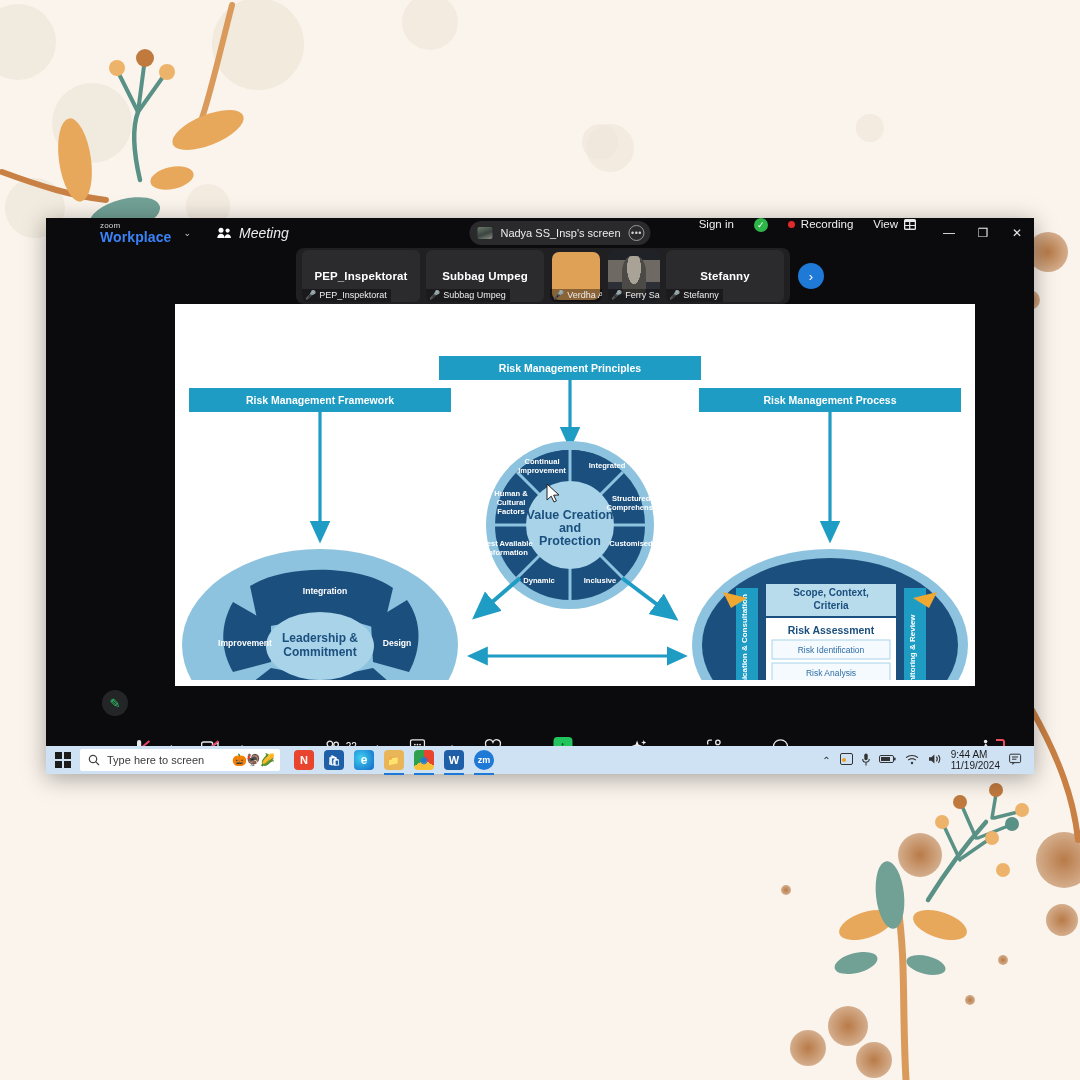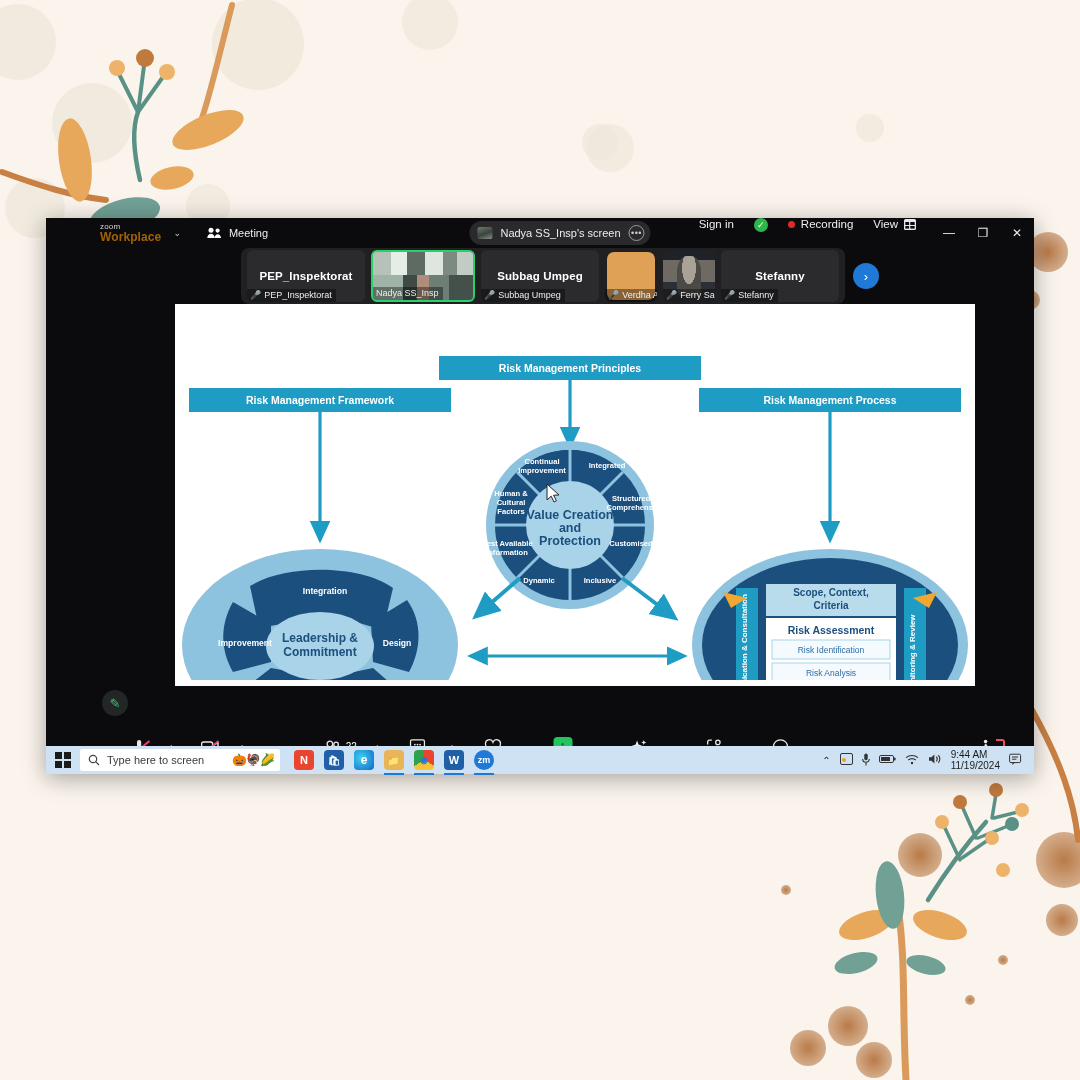--- a/index.html
+++ b/index.html
@@ -34,24 +34,24 @@
     display: flex; align-items: center;
     color: #f2f2f2;
     font-size: 11px;
     position: relative;
   }
   .brand {
     display: flex; flex-direction: column; justify-content: center;
     margin-left: 14px; line-height: 1;
   }
   .brand .zoom-sm { font-size: 8px; color: #d8d8d8; letter-spacing: .2px; }
-  .brand .workplace { font-size: 12px; font-weight: bold; color: #a16207; letter-spacing: .1px; }
+  .brand .workplace { font-size: 14px; font-weight: bold; color: #3b82f6; letter-spacing: .1px; }
   .chevron-dn { margin-left: 12px; font-size: 9px; color: #c9c9c9; }
   .tb-meeting { display: flex; align-items: center; gap: 7px; margin-left: 26px; }
-  .tb-meeting .lbl { font-size: 11px; color: #ededed; }
+  .tb-meeting .lbl { font-size: 14px; color: #ededed; font-style: italic; }
 
   .share-pill {
     position: absolute; left: 50%; transform: translateX(-50%);
     top: 3px;
     height: 24px; border-radius: 12px;
     background: #2a2a2d;
     display: flex; align-items: center; gap: 8px;
     padding: 0 6px 0 8px;
     font-size: 11px; color: #ededed;
     white-space: nowrap;
@@ -366,26 +366,20 @@
     <div class="strip-inner">
 
       <div class="tile wide">
         <span class="name-big">PEP_Inspektorat</span>
         <span class="namebar">
           <span class="mic-off">🎤</span>
           <span>PEP_Inspektorat</span>
         </span>
       </div>
 
-      <div class="tile cam">
-        <span class="cam-photo"></span>
-        <span class="namebar">
-          <span>Nadya SS_Insp</span>
-        </span>
-      </div>
 
       <div class="tile wide">
         <span class="name-big">Subbag Umpeg</span>
         <span class="namebar">
           <span class="mic-off">🎤</span>
           <span>Subbag Umpeg</span>
         </span>
       </div>
 
       <div class="tile avatar-orange">

